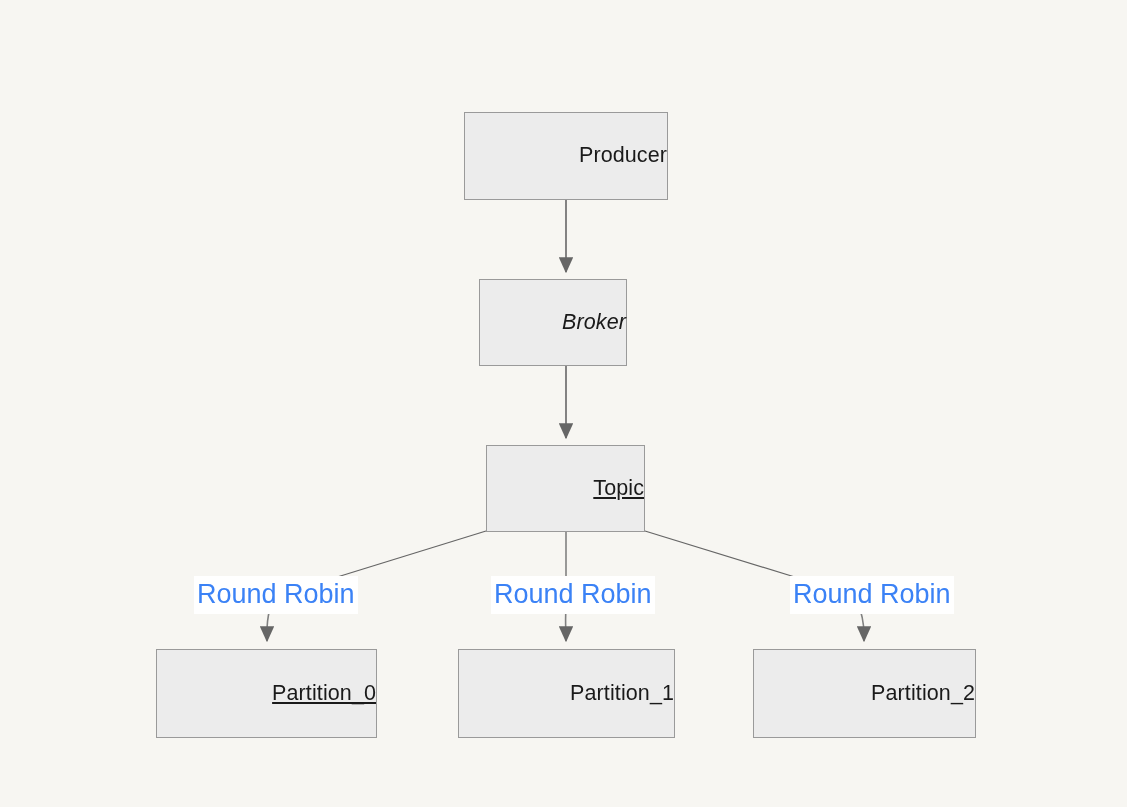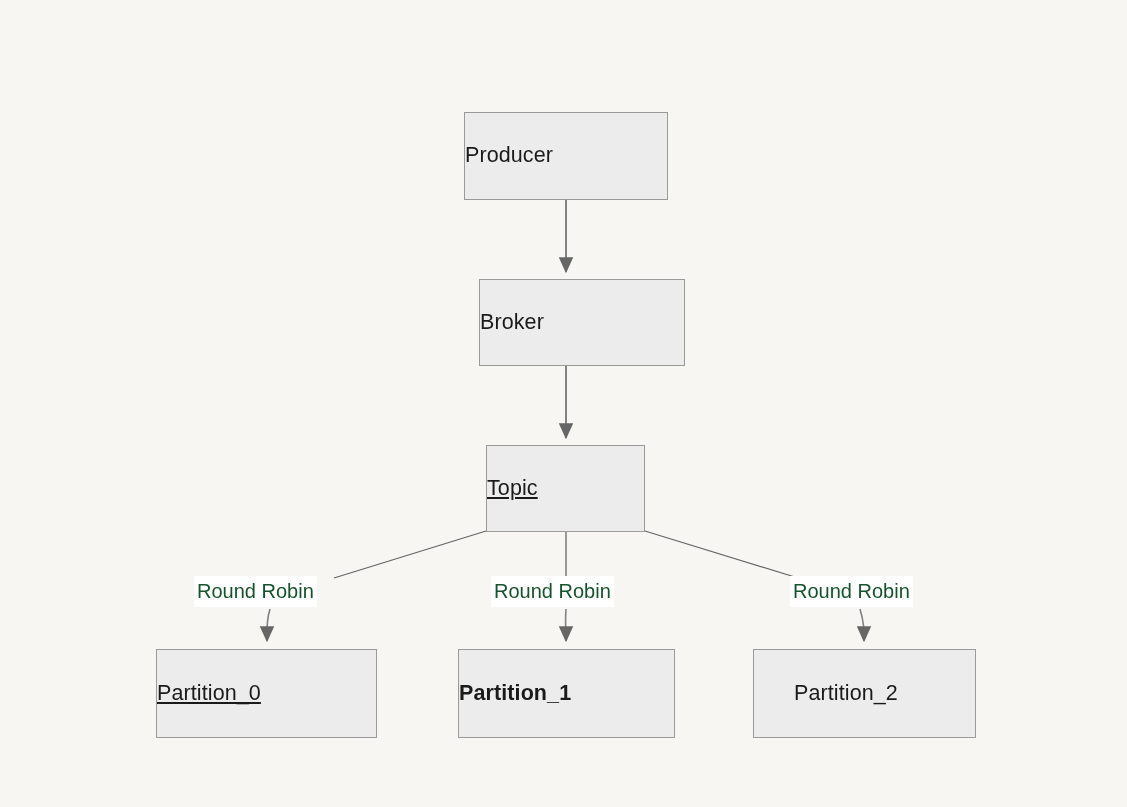--- a/index.html
+++ b/index.html
@@ -26,33 +26,33 @@
     width: 1127px;
     height: 807px;
   }
   .node {
     position: absolute;
     background: #ececec;
     border: 1.5px solid #9a9a9a;
     box-sizing: border-box;
     display: flex;
     align-items: center;
-    justify-content: flex-start;
+    justify-content: flex-end;
     color: #1a1a1a;
     font-size: 21.5px;
     font-weight: 400;
     line-height: 1;
     letter-spacing: 0.1px;
     z-index: 2;
   }
   .edge-label {
     position: absolute;
     background: #ffffff;
-    color: #14532d;
-    font-size: 20px;
+    color: #3b82f6;
+    font-size: 27px;
     font-weight: 400;
     line-height: 1;
     white-space: nowrap;
     padding: 5px 3px 6px 3px;
     box-sizing: border-box;
     z-index: 3;
     text-align: center;
   }
   .node-label, .edge-label-text {
     display: block;
@@ -84,33 +84,33 @@
 
     <line x1="645" y1="531" x2="798" y2="578" stroke="#666666" stroke-width="1.3"></line>
 
     <path d="M 860 609 C 864 622 864 630 864 641" fill="none" stroke="#808080" stroke-width="1.6" marker-end="url(#arrowhead)"></path>
   </svg>
 
   <div class="node" style="left:464px; top:112px; width:204px; height:88px;">
     <span class="node-label">Producer</span>
   </div>
 
-  <div class="node" style="left:479px; top:279px; width:206px; height:87px;">
+  <div class="node" style="left:479px; top:279px; width:148px; height:87px;font-style:italic;">
     <span class="node-label">Broker</span>
   </div>
 
   <div class="node" style="left:486px; top:445px; width:159px; height:87px;text-decoration:underline;">
     <span class="node-label">Topic</span>
   </div>
 
   <div class="node" style="left:156px; top:649px; width:221px; height:89px;text-decoration:underline;">
     <span class="node-label">Partition_0</span>
   </div>
 
-  <div class="node" style="left:458px; top:649px; width:217px; height:89px;font-weight:bold;">
+  <div class="node" style="left:458px; top:649px; width:217px; height:89px;">
     <span class="node-label">Partition_1</span>
   </div>
 
   <div class="node" style="left:753px; top:649px; width:223px; height:89px;padding-left:40px;">
     <span class="node-label">Partition_2</span>
   </div>
 
   <div class="edge-label" style="left:194px; top:576px;">
     <span class="edge-label-text">Round Robin</span>
   </div>

